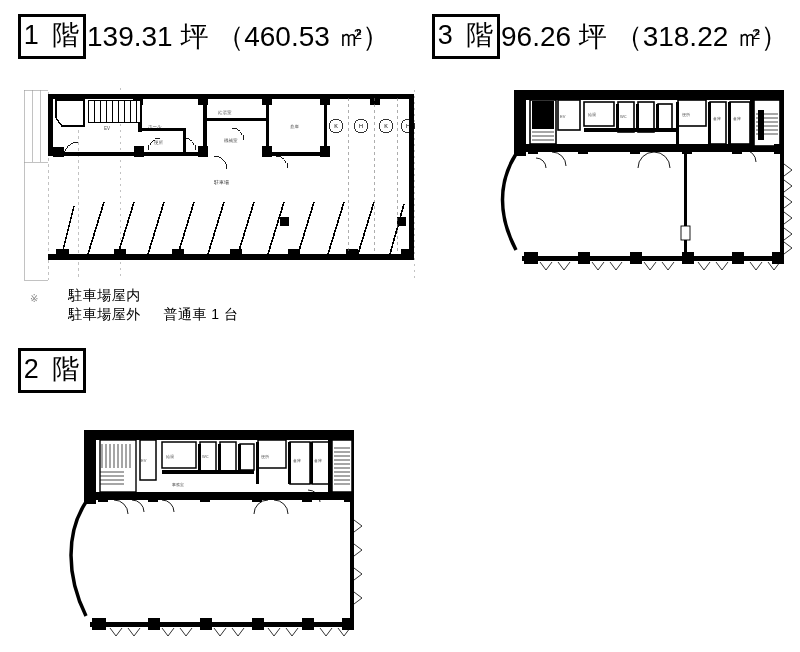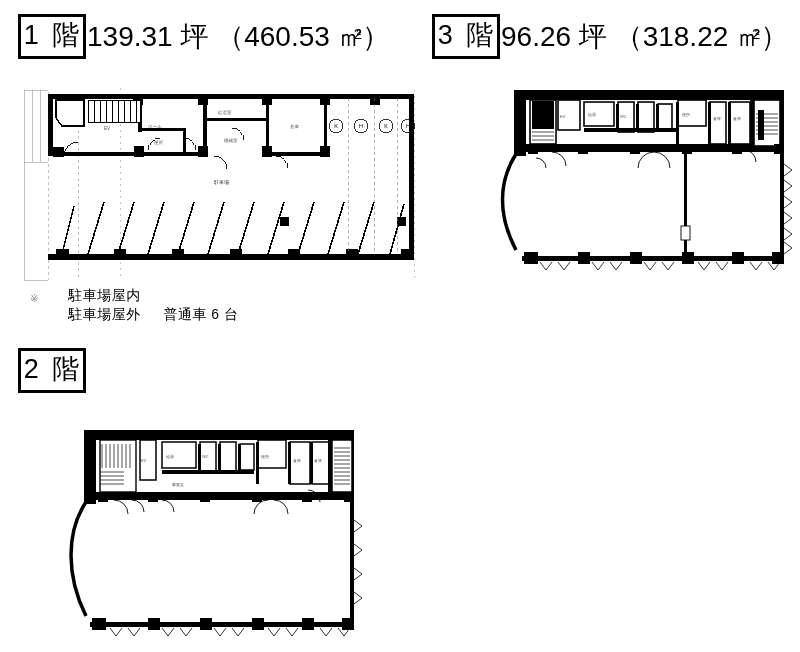--- a/index.html
+++ b/index.html
@@ -500,18 +500,18 @@
   </div>
 
   <div id="parking-note">
     <span class="note-mark">※</span>
     <div class="note-lines">
       <div class="note-row">
         <span class="note-label">駐車場屋内</span>
       </div>
       <div class="note-row">
         <span class="note-label">駐車場屋外</span>
-        <span class="note-value">普通車 6 台</span>
+        <span class="note-value">普通車 1 台</span>
       </div>
     </div>
   </div>
 
 </div>
 
 </body></html>

